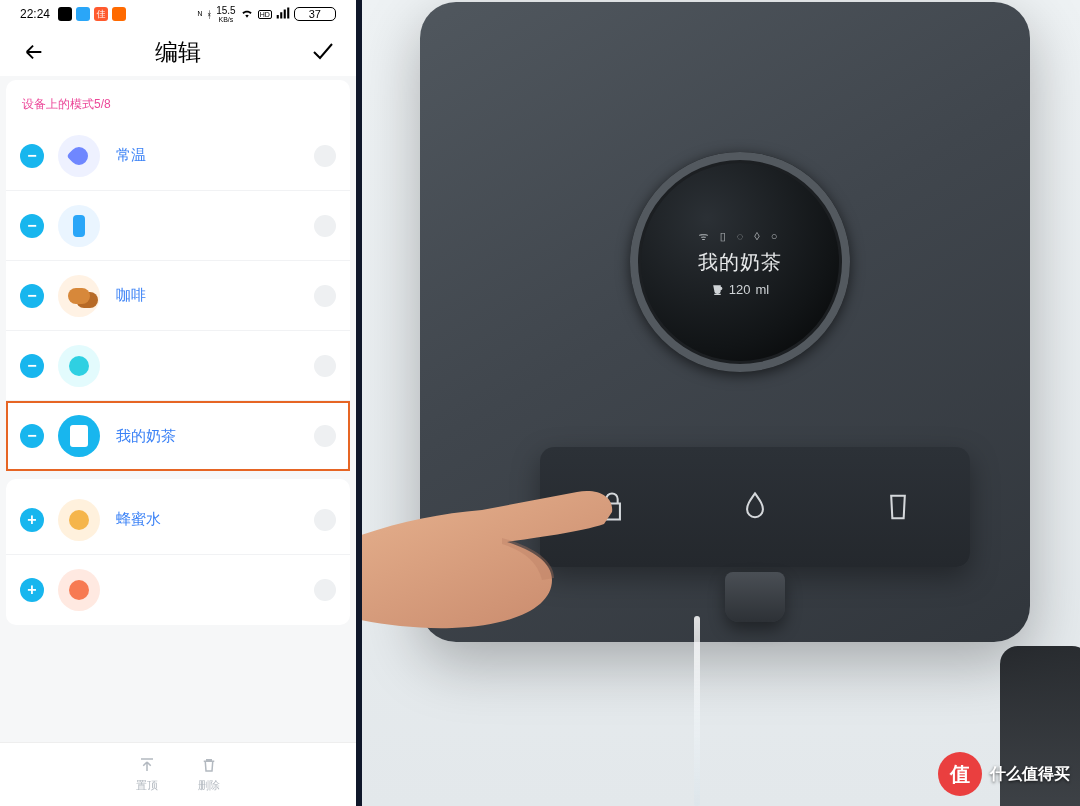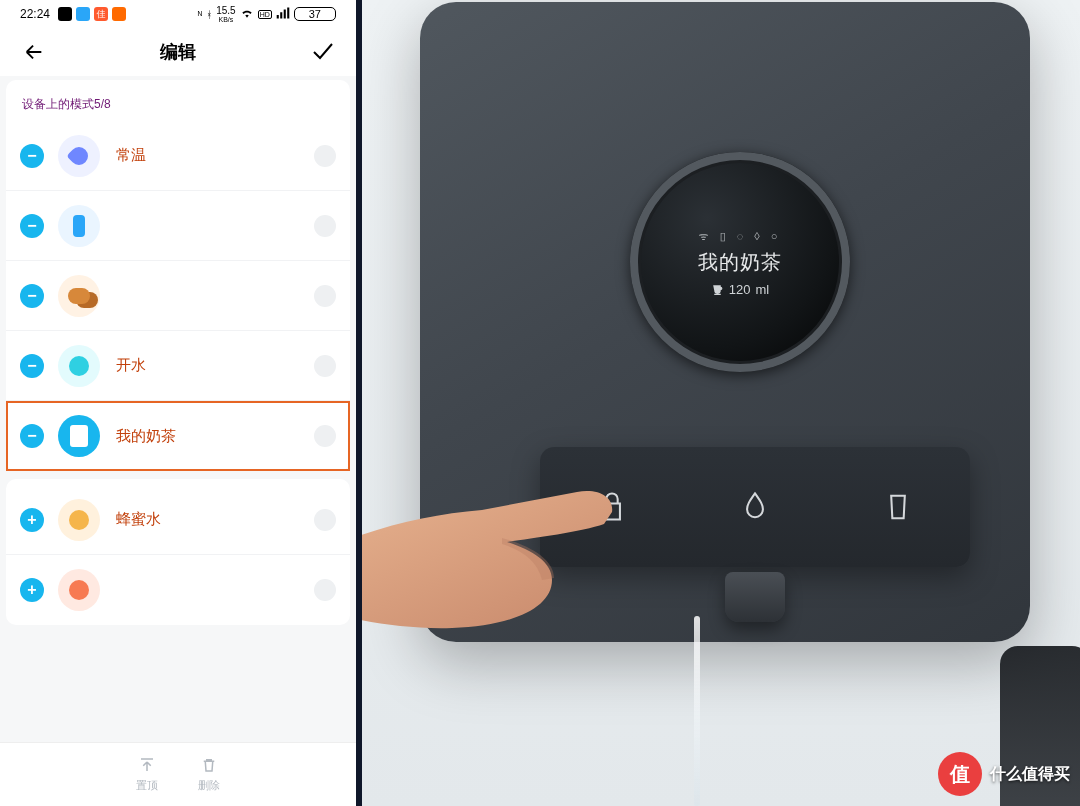--- a/index.html
+++ b/index.html
@@ -5,32 +5,32 @@
   *{box-sizing:border-box;margin:0;padding:0;font-family:"PingFang SC","Helvetica Neue",Arial,sans-serif}
   body{width:1080px;height:806px;overflow:hidden;position:relative;background:#fff}
   .stage{display:flex;width:1080px;height:806px}
   
   .phone{width:362px;height:806px;background:#ffffff;display:flex;flex-direction:column;position:relative;border-right:6px solid #0f172a}
   .statusbar{height:28px;display:flex;justify-content:space-between;align-items:center;padding:0 20px;font-size:12px;color:#000}
   .statusbar .right{display:flex;align-items:center;gap:4px;font-size:10px}
   .sb-icons{display:flex;gap:4px;align-items:center}
   .sb-app{width:14px;height:14px;border-radius:3px;display:inline-block}
   .navrow{height:48px;display:flex;align-items:center;justify-content:space-between;padding:0 22px}
-  .navrow .title{font-size:18px;font-weight:700;color:#000}
+  .navrow .title{font-size:23px;font-weight:400;color:#000}
   .arrow-left,.check-mark{width:24px;height:24px;display:flex;align-items:center;justify-content:center}
   .scrollarea{flex:1;background:#f6f7f8;overflow:hidden;padding:4px 6px}
   .card{background:#fff;border-radius:10px;padding:6px 0 0 0;margin-bottom:8px}
-  .sect{font-size:12px;color:#701a75;padding:10px 16px 8px}
+  .sect{font-size:12px;color:#ec4899;padding:10px 16px 8px}
   .row{height:70px;display:flex;align-items:center;padding:0 14px;border-bottom:1px solid #f1f2f4;position:relative}
   .row:last-child{border-bottom:none}
   .row .action{width:24px;height:24px;border-radius:50%;display:flex;align-items:center;justify-content:center;color:#fff;font-size:16px;font-weight:700;flex:0 0 24px}
   .minus{background:#18b6ee}
   .plus{background:#18b6ee}
   .modeicon{width:42px;height:42px;border-radius:50%;margin:0 16px 0 14px;display:flex;align-items:center;justify-content:center;flex:0 0 42px}
-  .modename{font-size:15px;color:#c2410c;flex:1}
+  .modename{font-size:15px;color:#3b82f6;flex:1}
   .drag{width:22px;height:22px;border-radius:50%;background:#eef0f2;margin-left:auto;flex:0 0 22px}
   .row.selected{outline:2px solid #e66524;outline-offset:-2px;border-radius:0}
   .bottombar{height:64px;background:#fff;border-top:1px solid #eee;display:flex;justify-content:center;align-items:center;gap:40px}
   .bb-item{display:flex;flex-direction:column;align-items:center;gap:4px;color:#b3b9c0;font-size:11px}
   .bb-icon{width:18px;height:18px}
   
   .photo{flex:1;position:relative;background:linear-gradient(#eef2f4,#e3e8eb);overflow:hidden}
   .device{position:absolute;left:58px;top:2px;width:610px;height:640px;background:linear-gradient(150deg,#50575e 0%,#40464d 45%,#31363c 100%);border-radius:36px;box-shadow:0 20px 60px rgba(0,0,0,.28)}
   .screen-ring{position:absolute;left:210px;top:150px;width:220px;height:220px;border-radius:50%;background:radial-gradient(circle at 35% 30%,#2b3035 0%,#111416 62%,#000 100%);box-shadow:inset 0 0 0 8px #53595f,inset 0 0 0 11px #1c1f22,0 3px 14px rgba(0,0,0,.6)}
   .screen-inner{position:absolute;inset:24px;border-radius:50%;display:flex;flex-direction:column;align-items:center;justify-content:center;gap:6px;color:#cfd3d6}
@@ -127,29 +127,29 @@
               <span class="ico-bottle"></span>
             </div>
           <div class="drag"></div>
         </div>
 
         <div class="row">
           <div class="action minus">−</div>
           <div class="modeicon" style="background:#fff2e4">
               <span class="ico-beans"></span>
             </div>
+          <div class="modename">咖啡</div>
           <div class="drag"></div>
         </div>
 
         <div class="row">
           <div class="action minus">−</div>
           <div class="modeicon" style="background:#e3fbfd">
               <span class="ico-steam"></span>
             </div>
-          <div class="modename">开水</div>
           <div class="drag"></div>
         </div>
 
         <div class="row selected">
           <div class="action minus">−</div>
           <div class="modeicon" style="background:#18b6ee">
               <span class="ico-sheet"></span>
             </div>
           <div class="modename">我的奶茶</div>
           <div class="drag"></div>

